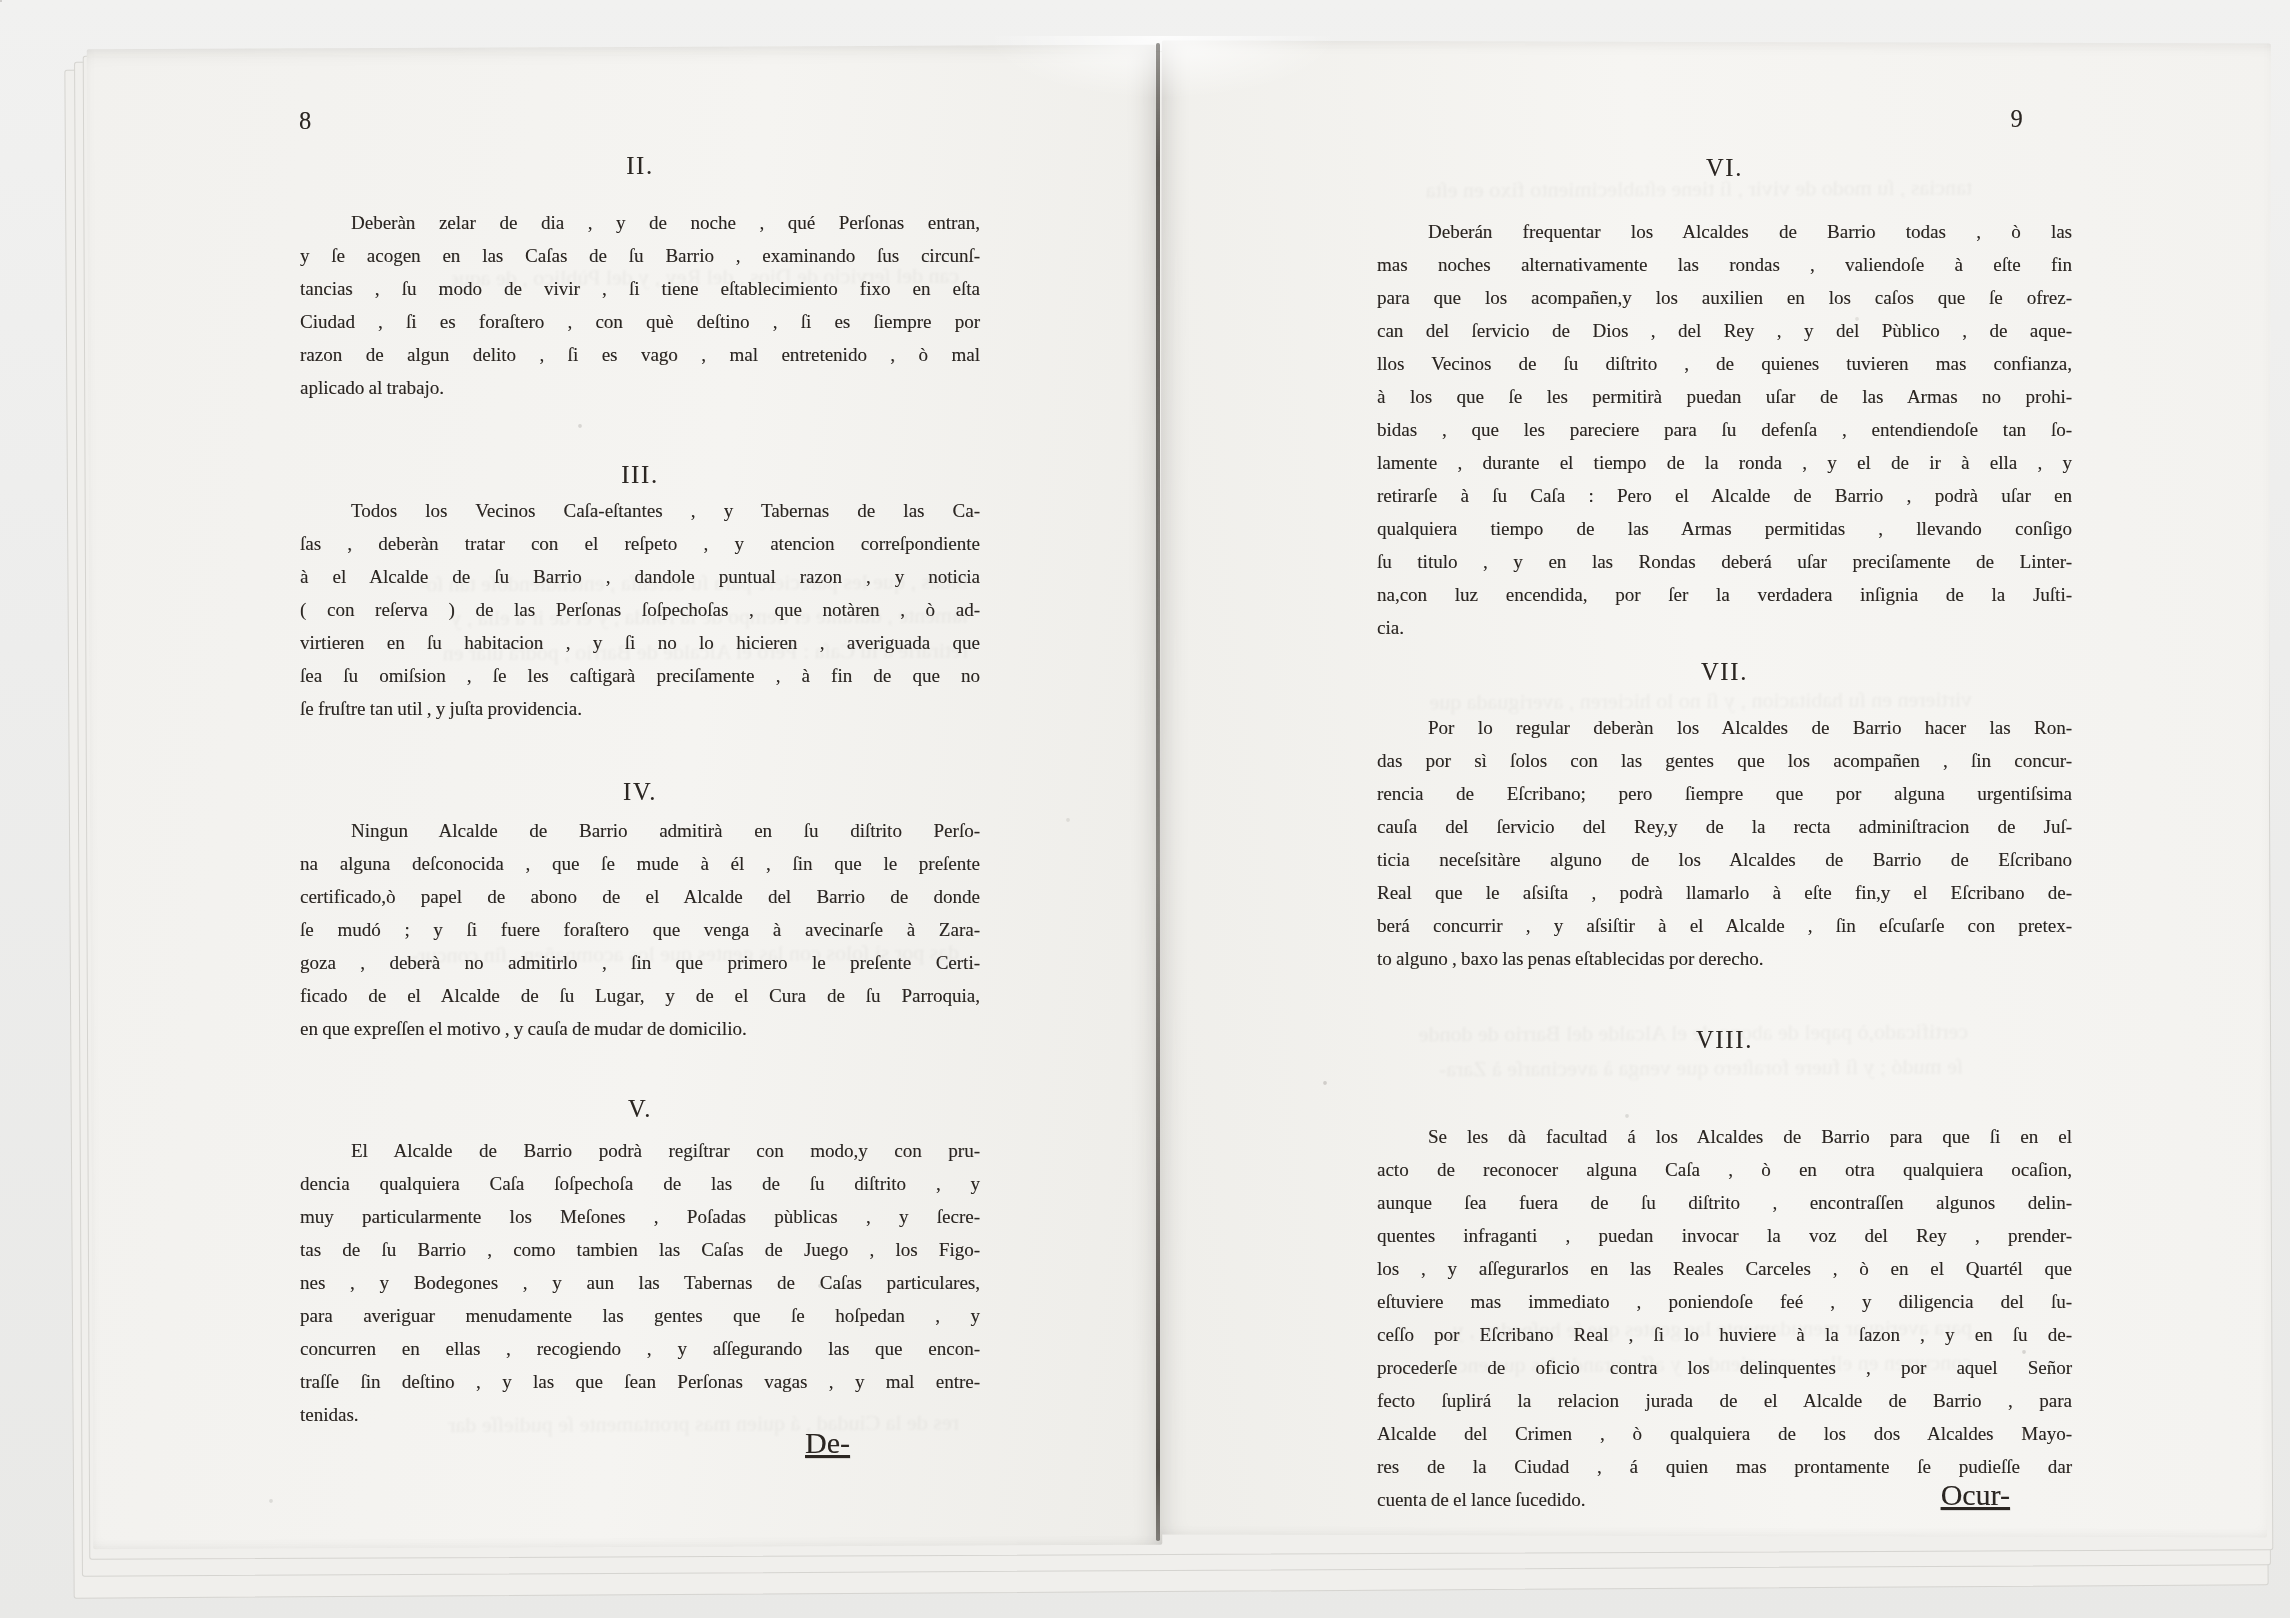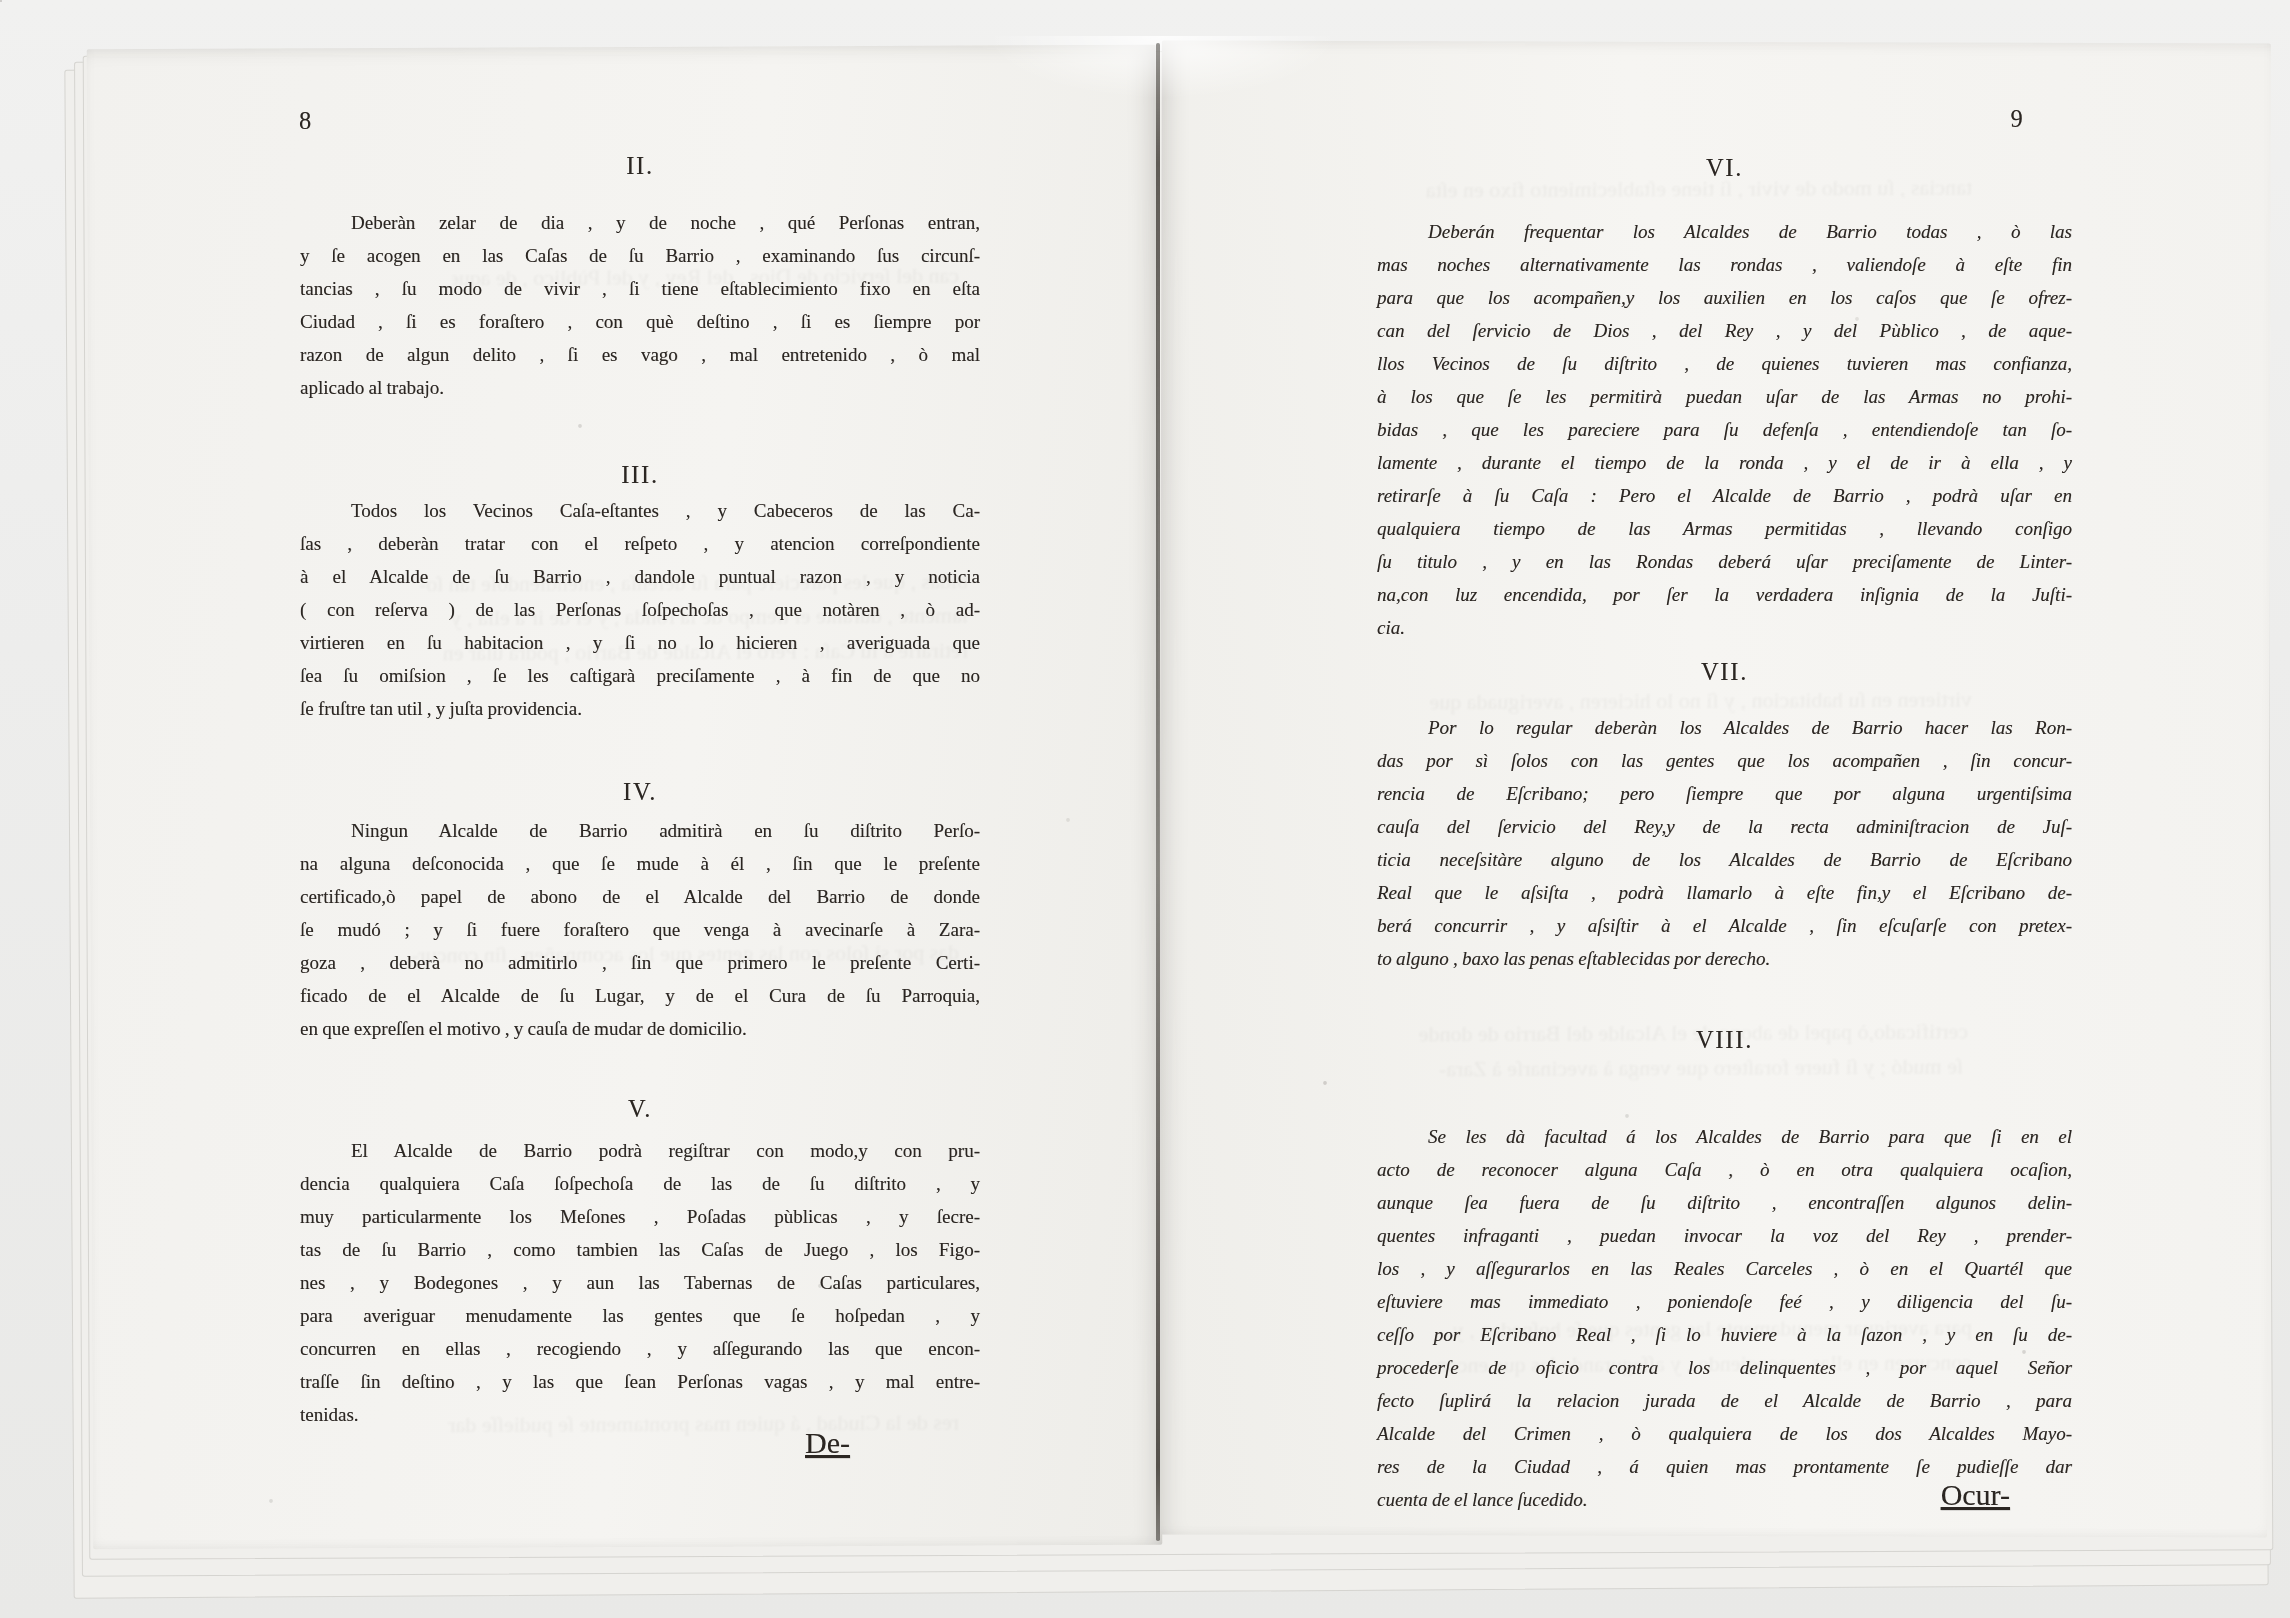--- a/index.html
+++ b/index.html
@@ -43,21 +43,21 @@
   }
   
   .pagenum{position:absolute;font-size:24.4px;letter-spacing:0.9px;}
   .heading{position:absolute;text-align:center;font-size:24.4px;letter-spacing:1.8px;margin-top:16px;}
   .para{position:absolute;font-size:19px;word-spacing:-0.5px;}
   .para .line{
     height:33px;line-height:33px;text-align:justify;text-align-last:justify;
     white-space:normal;overflow:visible;
     text-shadow:0.3px 0.4px 0.5px rgba(43,38,34,0.35);
   }
-  .page-right-col .line{height:33px;line-height:33px;font-style:italic;}
+  .page-right-col .line{height:33px;line-height:33px;}
   .para .line-first{text-indent:51px;}
   .para .line-last{text-align-last:left;}
   .heading,.pagenum,.catchword{text-shadow:0.3px 0.4px 0.5px rgba(43,38,34,0.35);}
   .catchword{position:absolute;font-size:30px;text-align:right;text-decoration:underline;}
   
   .ghost{
     position:absolute;font-size:22px;color:#4d4a42;opacity:0.06;
     transform:scaleX(-1) rotate(0.3deg);filter:blur(1.2px);white-space:nowrap;overflow:hidden;
   }
   
@@ -106,21 +106,21 @@
       <div class="line line-first">Deberàn zelar de dia , y de noche , qué Perſonas entran,</div>
       <div class="line">y ſe acogen en las Caſas de ſu Barrio , examinando ſus circunſ-</div>
       <div class="line">tancias , ſu modo de vivir , ſi tiene eſtablecimiento fixo en eſta</div>
       <div class="line">Ciudad , ſi es foraſtero , con què deſtino , ſi es ſiempre por</div>
       <div class="line">razon de algun delito , ſi es vago , mal entretenido , ò mal</div>
       <div class="line line-last">aplicado al trabajo.</div>
     </div>
 
   <div class="heading" style="left:300px;top:445px;width:680px;">III.</div>
   <div class="para" style="left:300px;top:494px;width:680px;">
-      <div class="line line-first">Todos los Vecinos Caſa-eſtantes , y Cabeceros de las Ca-</div>
+      <div class="line line-first">Todos los Vecinos Caſa-eſtantes , y Tabernas de las Ca-</div>
       <div class="line">ſas , deberàn tratar con el reſpeto , y atencion correſpondiente</div>
       <div class="line">à el Alcalde de ſu Barrio , dandole puntual razon , y noticia</div>
       <div class="line">( con reſerva ) de las Perſonas ſoſpechoſas , que notàren , ò ad-</div>
       <div class="line">virtieren en ſu habitacion , y ſi no lo hicieren , averiguada que</div>
       <div class="line">ſea ſu omiſsion , ſe les caſtigarà preciſamente , à fin de que no</div>
       <div class="line line-last">ſe fruſtre tan util , y juſta providencia.</div>
     </div>
 
   <div class="heading" style="left:300px;top:762px;width:680px;">IV.</div>
   <div class="para" style="left:300px;top:814px;width:680px;">

